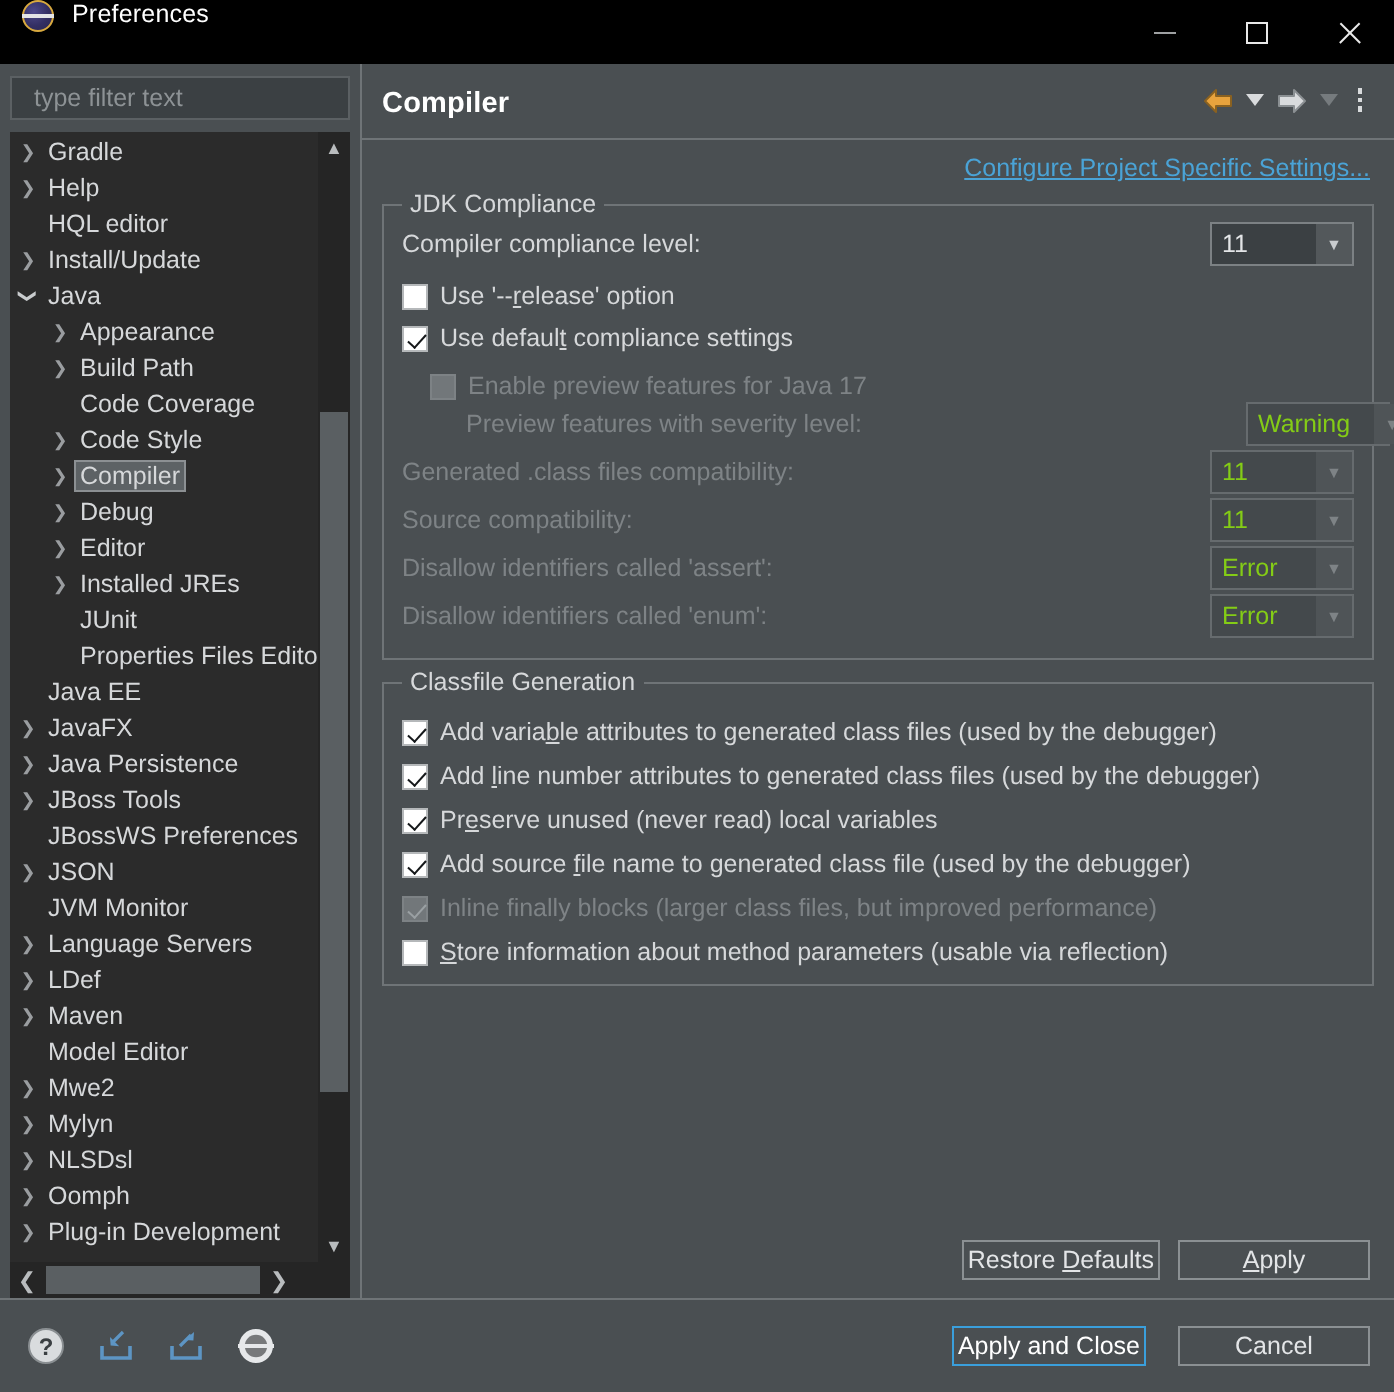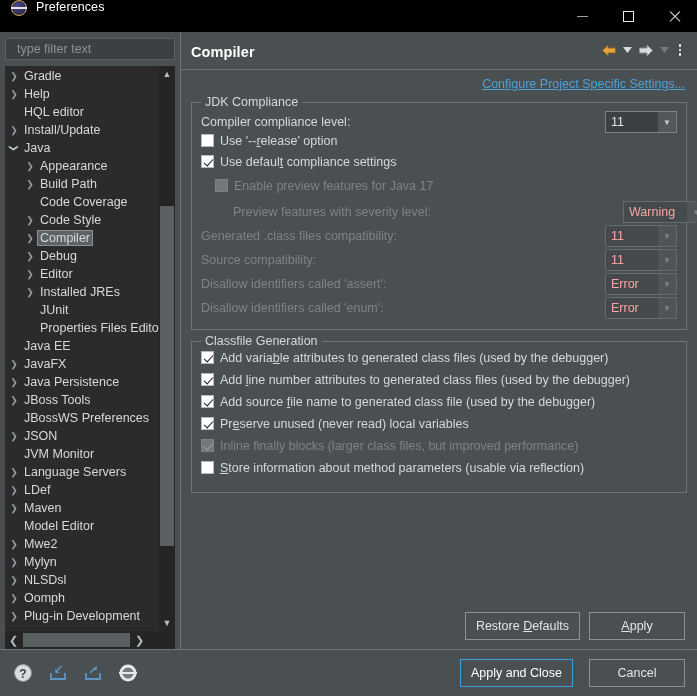--- a/index.html
+++ b/index.html
@@ -292,21 +292,21 @@
     border-width: 0 1.6px 1.6px 0;
     transform: rotate(42deg);
   }
   .cb.disabled {
     background: #72777a;
     border-color: #7d8285;
   }
   .cb.disabled.checked::after { border-color: #9aa0a3; }
 
   .cbrow {
-    display: flex; align-items: flex-start;
+    display: flex; align-items: flex-end;
     height: 21px;
   }
   .cbrow .cblabel { line-height: 14px; }
   u { text-decoration: underline; }
 
   
   .combo {
     width: 72px; height: 22px;
     border: 1px solid #7c8184;
     display: flex; align-items: stretch;
@@ -321,42 +321,42 @@
     color: #e3e5e7;
     font-size: 12.5px;
   }
   .combo .carrow {
     width: 18px; flex: 0 0 18px;
     background: #53585b;
     display: flex; align-items: center; justify-content: center;
     color: #c9cccf; font-size: 8px;
   }
   .combo.disabled { border-color: #666b6e; background: #44494c; }
-  .combo.disabled .ctext { color: #fca5a5; }
+  .combo.disabled .ctext { color: #84cc16; }
   .combo.disabled .carrow { background: #4f5457; color: #7e8386; }
 
   .indent1 { margin-left: 14px; }
   .indent2 { margin-left: 32px; }
 
   
   #rp-spacer { flex: 1 1 auto; }
   #pagebtns {
     display: flex; justify-content: flex-end; gap: 9px;
     padding: 0 2px 9px 0;
     flex: 0 0 auto;
   }
   .btn {
     min-width: 96px;
-    height: 28px;
+    height: 20px;
     border: 1px solid #8b9093;
     background: #4a4f52;
     color: #e3e5e7;
     font-size: 12.5px;
     display: flex; align-items: center; justify-content: center;
-    padding: 0 10px;
+    padding: 0 2px;
     font-family: "Liberation Sans", sans-serif;
     cursor: pointer;
   }
 
   
   #footer-sep {
     height: 1px; background: #6f7477; flex: 0 0 1px;
   }
   #footer {
     height: 46px; flex: 0 0 46px;
@@ -663,25 +663,25 @@
         <div class="cbrow" style="height:22px;">
           <span class="cb checked"></span>
           <span class="cblabel">Add varia<u>b</u>le attributes to generated class files (used by the debugger)</span>
         </div>
         <div class="cbrow" style="height:22px;">
           <span class="cb checked"></span>
           <span class="cblabel">Add <u>l</u>ine number attributes to generated class files (used by the debugger)</span>
         </div>
         <div class="cbrow" style="height:22px;">
           <span class="cb checked"></span>
-          <span class="cblabel">Add source <u>f</u>ile name to generated class file (used by the debugger)</span>
+          <span class="cblabel">Pr<u>e</u>serve unused (never read) local variables</span>
         </div>
         <div class="cbrow" style="height:22px;">
           <span class="cb checked"></span>
-          <span class="cblabel">Pr<u>e</u>serve unused (never read) local variables</span>
+          <span class="cblabel">Add source <u>f</u>ile name to generated class file (used by the debugger)</span>
         </div>
         <div class="cbrow" style="height:22px;">
           <span class="cb disabled checked"></span>
           <span class="cblabel dim">Inline finally blocks (larger class files, but improved performance)</span>
         </div>
         <div class="cbrow" style="height:22px;">
           <span class="cb"></span>
           <span class="cblabel"><u>S</u>tore information about method parameters (usable via reflection)</span>
         </div>
       </div>

